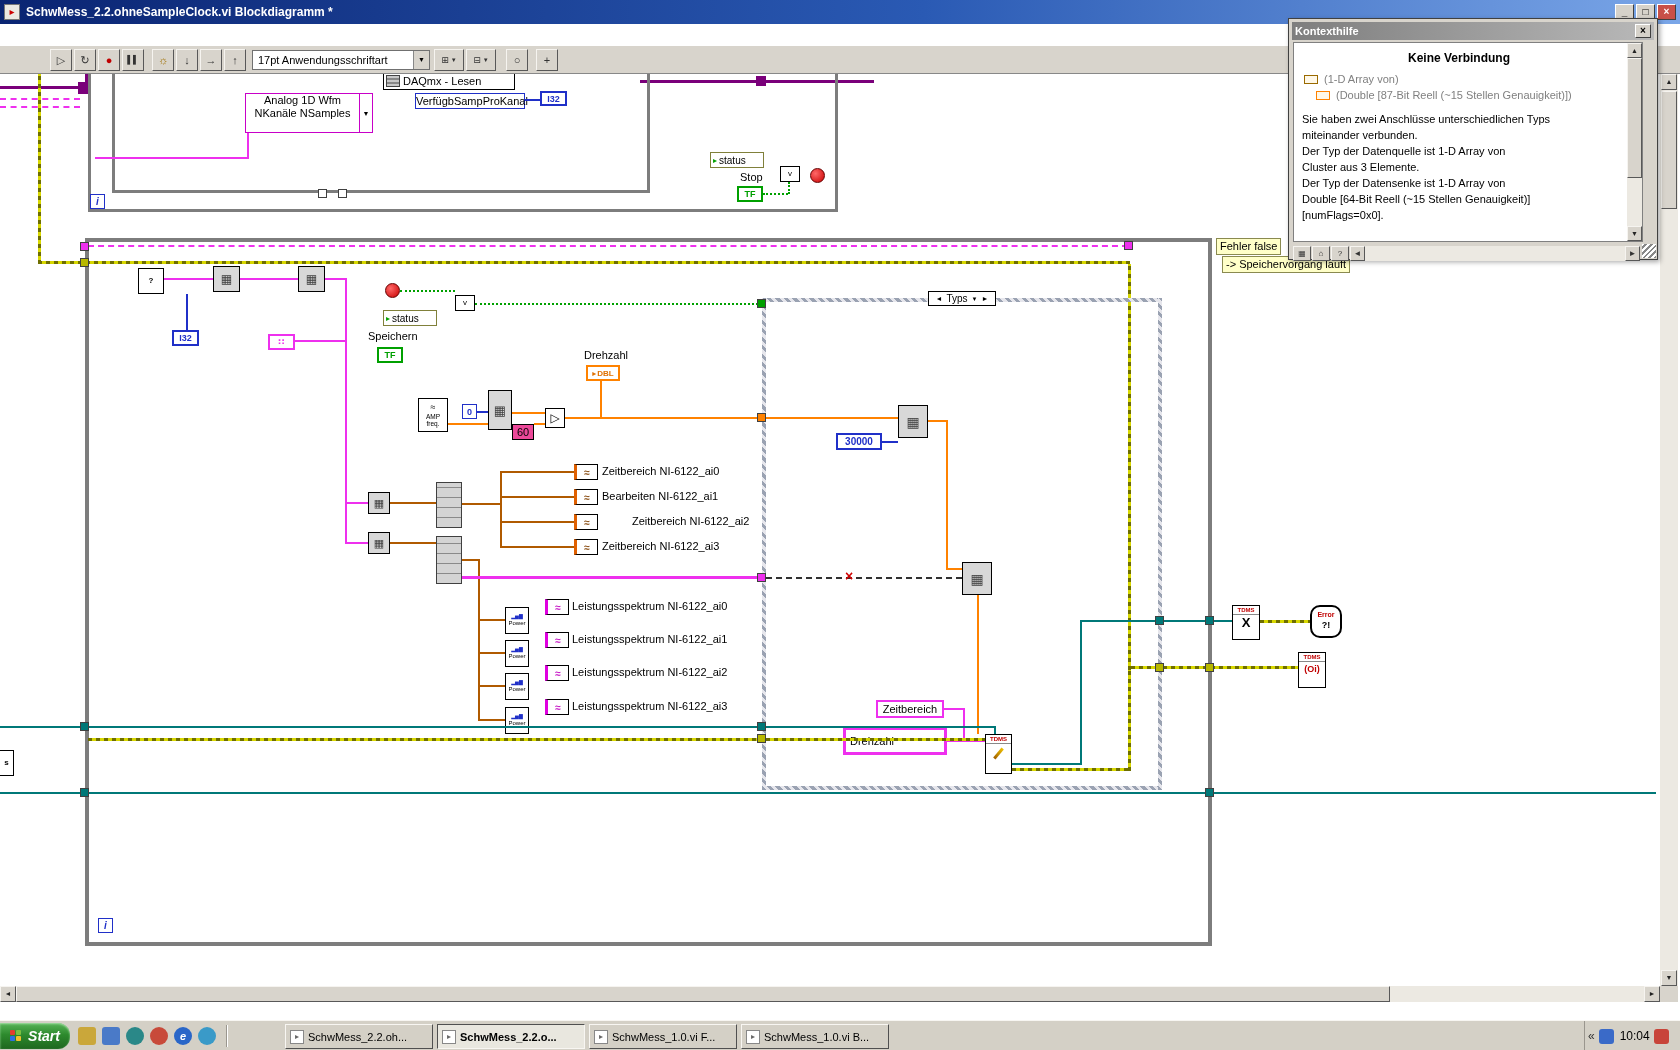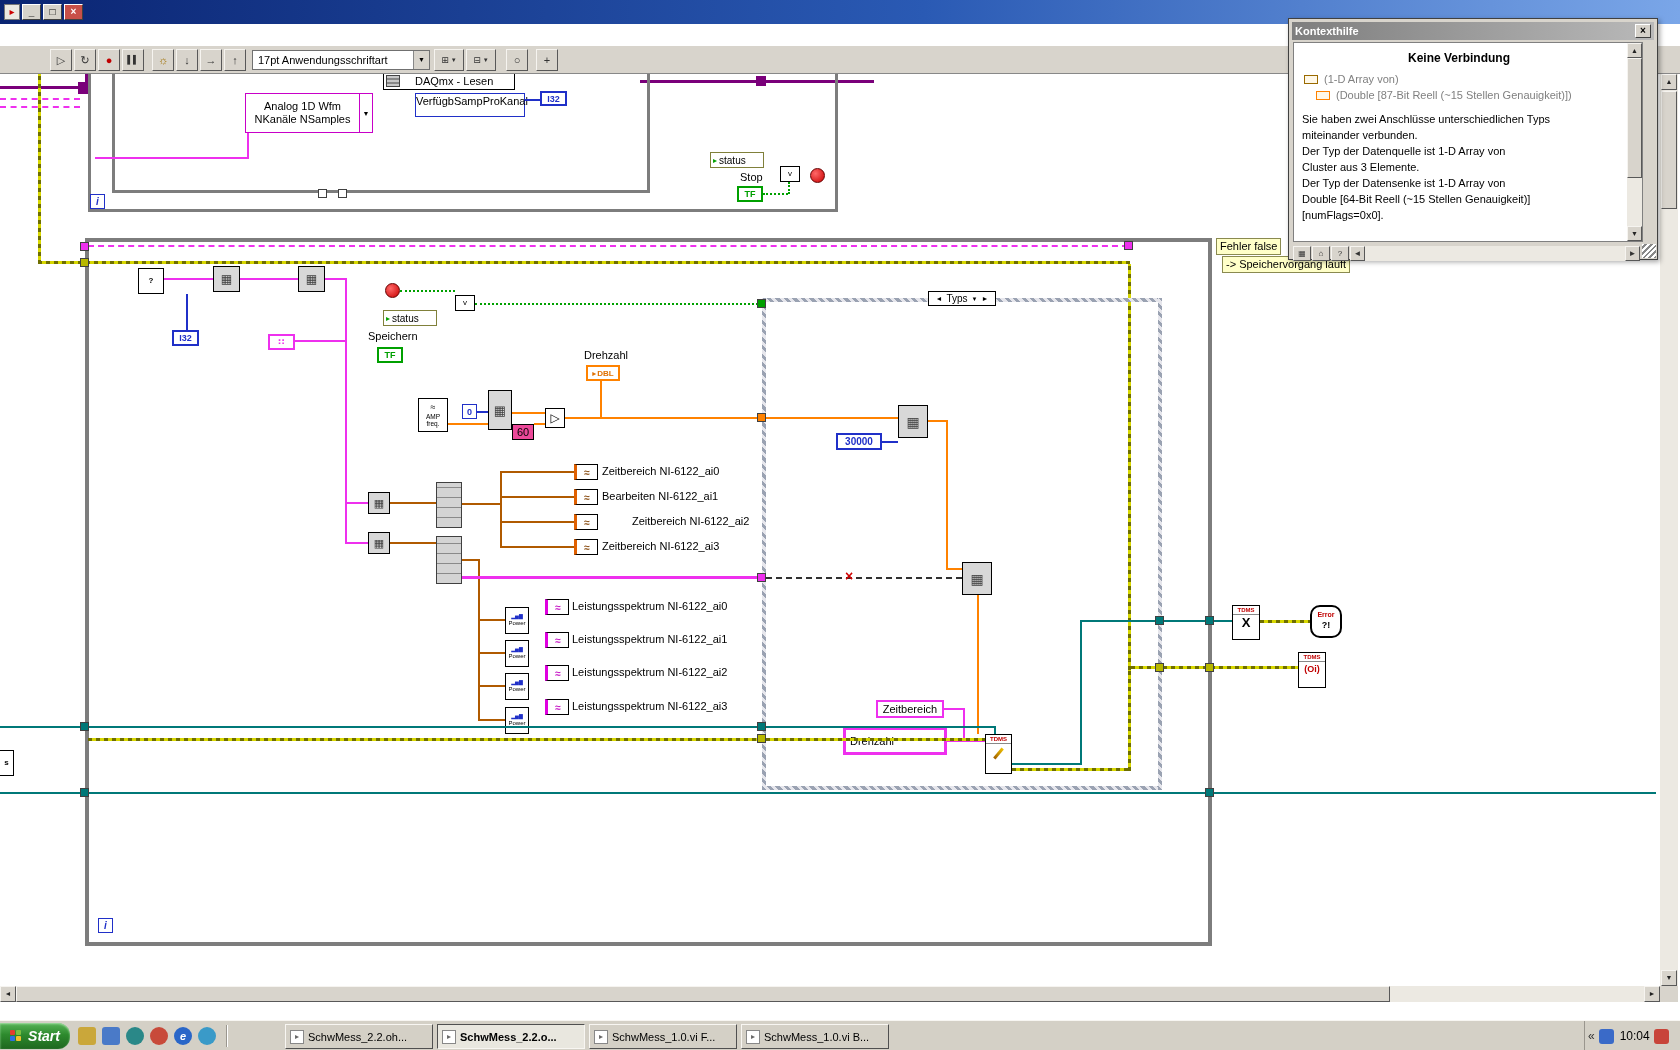--- a/index.html
+++ b/index.html
@@ -104,20 +104,21 @@
 .tray{position:absolute;right:0;top:0;height:30px;width:96px;border-left:1px solid #9a968e;background:#d4d0c6;
   display:flex;align-items:center;gap:4px;padding:0 3px}
 </style>
 </head>
 <body>
 
 <div id="root">
 
   <div class="titlebar abs">
     <div class="appicon">▸</div>
+    <span class="apptitle">SchwMess_2.2.ohneSampleClock.vi Blockdiagramm *</span>
     <div class="wbtn">_</div>
     <div class="wbtn">□</div>
     <div class="wbtn close">×</div>
   </div>
 
 
   <div class="toolbar abs">
     <div class="tbtn" style="left:50px">▷</div>
     <div class="tbtn" style="left:74px">↻</div>
     <div class="tbtn" style="left:98px;color:#c00000">●</div>
@@ -154,34 +155,34 @@
     <div class="w wolv" style="left:38px;top:0;width:3px;height:190px"></div>
     <div class="w wolh" style="left:38px;top:187px;width:1092px;height:3px"></div>
     <div class="w wpkd" style="left:88px;top:171px;width:1040px"></div>
     <div class="w wolv" style="left:1128px;top:190px;width:3px;height:406px"></div>
 
     <div class="loopb2" style="left:88px;top:-8px;width:750px;height:146px"></div>
     <div class="loopb2" style="left:112px;top:-8px;width:538px;height:127px"></div>
     <div class="tun" style="left:318px;top:115px"></div>
     <div class="tun" style="left:338px;top:115px"></div>
 
-    <div class="node" style="left:245px;top:19px;width:128px;height:40px;border-color:#c800c8;display:flex;align-items:center">
+    <div class="node" style="left:245px;top:19px;width:128px;height:40px;border-color:#c800c8;display:flex;">
       <div style="flex:1;text-align:center;font-size:11px;line-height:13px">
         <div>Analog 1D Wfm</div>
         <div>NKanäle NSamples</div>
       </div>
       <div style="width:13px;height:100%;border-left:1px solid #c800c8;font-size:7px;display:flex;align-items:center;justify-content:center">▼</div>
     </div>
 
-    <div class="node" style="left:383px;top:-3px;width:132px;height:19px;display:flex;align-items:center;gap:15px;padding:0 2px">
+    <div class="node" style="left:383px;top:-3px;width:132px;height:19px;display:flex;align-items:center;gap:3px;padding:0 2px">
       <div style="width:14px;height:12px;background:repeating-linear-gradient(0deg,#c8c8c8 0 2px,#888 2px 4px);border:1px solid #444;flex:none"></div>
       <span style="font-size:11px">DAQmx - Lesen</span>
     </div>
 
-    <div class="node" style="left:415px;top:19px;width:110px;height:24px;border-color:#2030c8;text-align:center;font-size:11px;line-height:14px">
+    <div class="node" style="left:415px;top:19px;width:110px;height:16px;border-color:#2030c8;text-align:center;font-size:11px;line-height:14px">
       <span>VerfügbSampProKanal</span>
     </div>
     <div class="w wbl" style="left:525px;top:25px;width:15px;height:2px"></div>
     <div class="term t-bl" style="left:540px;top:17px;width:27px;height:15px">
       <span>I32</span>
     </div>
 
     <div class="w wpk" style="left:247px;top:59px;width:2px;height:26px"></div>
     <div class="w wpk" style="left:95px;top:83px;width:154px;height:2px"></div>
 

